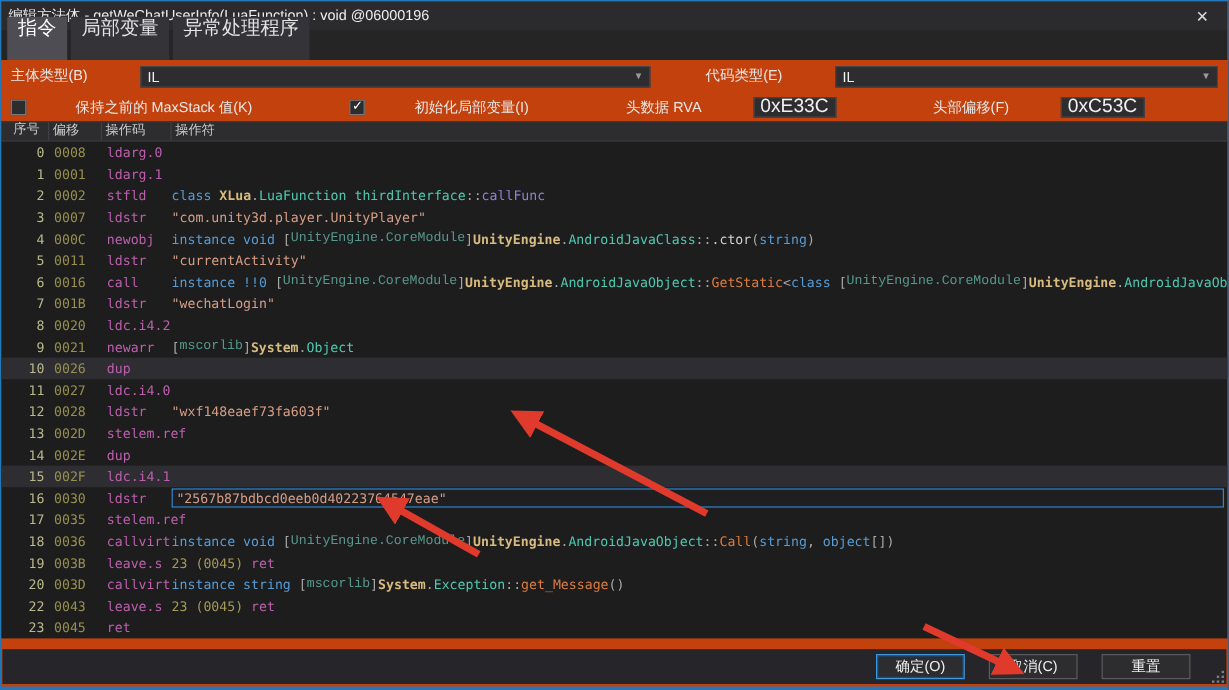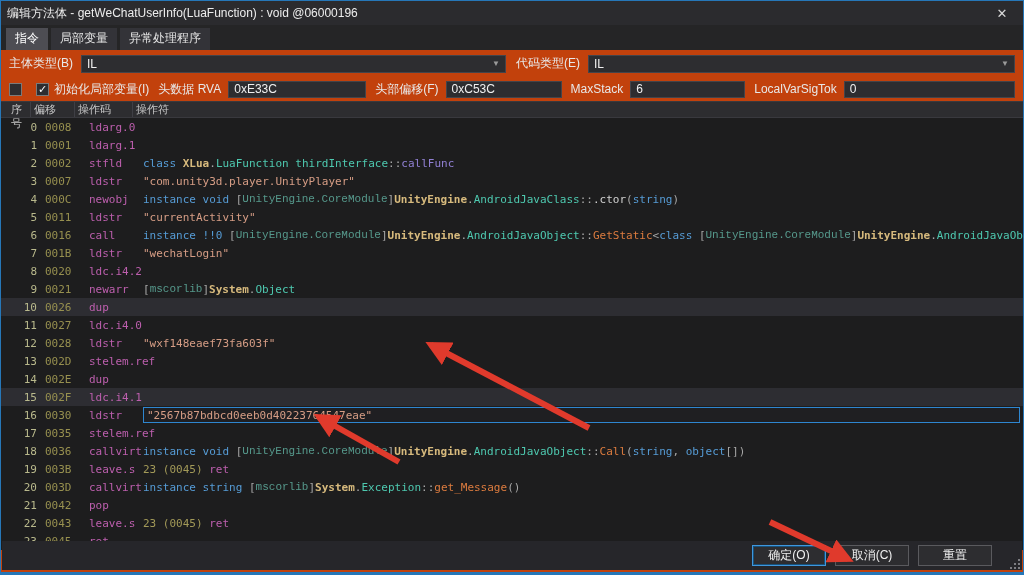--- a/index.html
+++ b/index.html
@@ -6,49 +6,49 @@
   .window{position:relative;width:1024px;height:575px;box-sizing:border-box;
     background:#c2410c;border:1px solid #2677b8;border-bottom:3px solid #2677b8;
     font-family:"Liberation Sans",sans-serif;color:#f1f1f1;overflow:hidden;}
   
   .titlebar{height:24px;background:#2b2b2e;display:flex;align-items:center;padding:0 6px;}
   .title{flex:1;font-size:12px;color:#ededed;}
   .close{width:30px;height:22px;display:flex;align-items:center;justify-content:center;
     color:#d8d8d8;font-size:13px;cursor:default;}
   
   .tabstrip{height:25px;background:#252526;display:flex;align-items:flex-end;padding-left:5px;gap:3px;}
-  .tab{height:22px;line-height:20px;padding:0 9px;font-size:12px;background:#333338;color:#e4e4e4;}
+  .tab{height:36px;line-height:20px;padding:0 9px;font-size:16px;background:#333338;color:#e4e4e4;}
   .tab.active{background:#4d4d53;color:#ffffff;}
   
-  .formrow{display:flex;align-items:center;font-size:12px;color:#e8e8e8;box-sizing:border-box;}
+  .formrow{display:flex;align-items:center;font-size:12px;color:#e8e8e8;box-sizing:border-box;gap:36px;}
   .r1{height:27px;padding:0 8px;}
   .r2{height:24px;padding:0 8px;}
   .lbl{white-space:nowrap;}
   .combo{height:18px;background:#2d2d30;border:1px solid #44444a;display:flex;align-items:center;
     padding:0 5px;box-sizing:border-box;}
   .combo .val{flex:1;font-size:12px;color:#f0f0f0;}
   .combo .arr{color:#9a9a9a;font-size:8px;}
   .combo1{width:425px;margin-left:8px;}
   .combo2{flex:1;margin-left:8px;}
   .lbl2{margin-left:10px;}
   .cb{width:13px;height:13px;box-sizing:border-box;border:1px solid #7a7a7a;background:#2d2d30;
     display:inline-flex;align-items:center;justify-content:center;font-size:11px;line-height:11px;
     color:#ffffff;margin-right:5px;flex:0 0 auto;}
   .tb{height:17px;background:#2d2d30;border:1px solid #44444a;box-sizing:border-box;
-    display:flex;align-items:center;padding:0 5px;font-size:12px;color:#f0f0f0;margin-left:7px;}
+    display:flex;align-items:center;padding:0 5px;font-size:16px;color:#f0f0f0;margin-left:7px;}
   .tb-rva{width:138px;}
   .tb-off{width:116px;}
   .tb-max{width:115px;}
   .tb-lvst{flex:1;}
   .gap{width:9px;flex:0 0 auto;}
   
   .gheader{height:15px;background:#2d2d30;display:flex;align-items:center;font-size:11px;
     color:#c9c9c9;border-top:1px solid #39393e;border-bottom:1px solid #39393e;}
   .gheader .hc{box-sizing:border-box;height:15px;line-height:14px;border-right:1px solid #3f3f45;}
-  .hc1{width:30px;padding-left:10px;}
+  .hc1{width:40px;padding-left:10px;font-family:Liberation Mono, monospace;}
   .hc2{width:44px;padding-left:3px;}
   .hc3{width:58px;padding-left:3px;}
   .hc4{flex:1;padding-left:3px;border-right:none !important;}
   .gbody{background:#1d1d1e;}
   .ilrow{height:18px;display:flex;align-items:center;font-family:"DejaVu Sans Mono",monospace;
     font-size:11px;white-space:pre;}
   .ilrow.hl{background:#2d2d32;justify-content:center;}
   .cidx{width:40px;box-sizing:border-box;text-align:right;padding-right:4px;color:#b9b98c;}
   .coff{width:44px;box-sizing:border-box;padding-left:4px;color:#97904f;}
   .copc{width:58px;box-sizing:border-box;padding-left:4px;color:#bd5fae;overflow:visible;}
@@ -63,21 +63,21 @@
   .ns{color:#d7ba7d;font-weight:bold;}
   .me{color:#dd7c3f;}
   .fd{color:#9180d4;}
   .st{color:#d69d85;}
   .pu{color:#a8a8a8;}
   .nu{color:#a39a58;}
   .op{color:#bd5fae;}
   .pl{color:#d0d0d0;}
   
   .btnbar{position:absolute;left:1px;right:1px;bottom:2px;height:29px;background:#26262a;
-    display:flex;align-items:center;justify-content:flex-end;gap:9px;padding-right:30px;}
+    display:flex;align-items:center;justify-content:flex-end;gap:20px;padding-right:30px;}
   .btn{width:74px;height:21px;box-sizing:border-box;background:#2d2d30;border:1px solid #5a5a5e;
     color:#f0f0f0;font-size:12px;display:flex;align-items:center;justify-content:center;}
   .btn.focused{border:1px solid #3f97dd;box-shadow:inset 0 0 0 1px #17507a;}
   .grip{position:absolute;right:3px;bottom:3px;width:12px;height:12px;}
   .grip i{position:absolute;width:2px;height:2px;background:#7d7d82;}
   .grip i:nth-child(1){right:0;bottom:8px;} .grip i:nth-child(2){right:4px;bottom:4px;}
   .grip i:nth-child(3){right:0;bottom:4px;} .grip i:nth-child(4){right:8px;bottom:0;}
   .grip i:nth-child(5){right:4px;bottom:0;} .grip i:nth-child(6){right:0;bottom:0;}
   
   .arrows{position:absolute;left:0;top:0;width:1024px;height:575px;pointer-events:none;z-index:10;}
@@ -108,20 +108,21 @@
     <div class="combo combo2">
       <span class="val">IL</span>
       <span class="arr">▼</span>
     </div>
   </div>
 
   <div class="formrow r2">
     <span class="cb">
         <span></span>
       </span>
+    <span class="lbl">保持之前的 MaxStack 值(K)</span>
     <span class="gap"></span>
     <span class="cb">
         <span>✓</span>
       </span>
     <span class="lbl">初始化局部变量(I)</span>
     <span class="gap"></span>
     <span class="lbl">头数据 RVA</span>
     <div class="tb tb-rva">
       <span>0xE33C</span>
     </div>
@@ -164,21 +165,20 @@
       <div class="ilrow"><span class="cidx">11</span><span class="coff">0027</span><span class="copc">ldc.i4.0</span><span class="copr"></span></div>
       <div class="ilrow"><span class="cidx">12</span><span class="coff">0028</span><span class="copc">ldstr</span><span class="copr"><span class="seg st">"wxf148eaef73fa603f"</span></span></div>
       <div class="ilrow"><span class="cidx">13</span><span class="coff">002D</span><span class="copc">stelem.ref</span><span class="copr"></span></div>
       <div class="ilrow"><span class="cidx">14</span><span class="coff">002E</span><span class="copc">dup</span><span class="copr"></span></div>
       <div class="ilrow hl"><span class="cidx">15</span><span class="coff">002F</span><span class="copc">ldc.i4.1</span><span class="copr"></span></div>
       <div class="ilrow"><span class="cidx">16</span><span class="coff">0030</span><span class="copc">ldstr</span><span class="copr"><div class="editbox"><span class="seg st">"2567b87bdbcd0eeb0d40223764547eae"</span></div></span></div>
       <div class="ilrow"><span class="cidx">17</span><span class="coff">0035</span><span class="copc">stelem.ref</span><span class="copr"></span></div>
       <div class="ilrow"><span class="cidx">18</span><span class="coff">0036</span><span class="copc">callvirt</span><span class="copr"><span class="seg kw">instance void </span><span class="seg pu">[</span><span class="seg asm">UnityEngine.CoreModule</span><span class="seg pu">]</span><span class="seg ns">UnityEngine</span><span class="seg pu">.</span><span class="seg ty">AndroidJavaObject</span><span class="seg pu">::</span><span class="seg me">Call</span><span class="seg pu">(</span><span class="seg kw">string</span><span class="seg pu">, </span><span class="seg kw">object</span><span class="seg pu">[])</span></span></div>
       <div class="ilrow"><span class="cidx">19</span><span class="coff">003B</span><span class="copc">leave.s</span><span class="copr"><span class="seg nu">23 (0045) </span><span class="seg op">ret</span></span></div>
       <div class="ilrow"><span class="cidx">20</span><span class="coff">003D</span><span class="copc">callvirt</span><span class="copr"><span class="seg kw">instance string </span><span class="seg pu">[</span><span class="seg asm">mscorlib</span><span class="seg pu">]</span><span class="seg ns">System</span><span class="seg pu">.</span><span class="seg ty">Exception</span><span class="seg pu">::</span><span class="seg me">get_Message</span><span class="seg pu">()</span></span></div>
-      <div class="ilrow"><span class="cidx">21</span><span class="coff">0042</span><span class="copc">pop</span><span class="copr"></span></div>
       <div class="ilrow"><span class="cidx">22</span><span class="coff">0043</span><span class="copc">leave.s</span><span class="copr"><span class="seg nu">23 (0045) </span><span class="seg op">ret</span></span></div>
       <div class="ilrow"><span class="cidx">23</span><span class="coff">0045</span><span class="copc">ret</span><span class="copr"></span></div>
     </div>
 
   <div class="btnbar">
     <div class="btn focused">确定(O)</div>
     <div class="btn">取消(C)</div>
     <div class="btn">重置</div>
   </div>
   <div class="grip">

